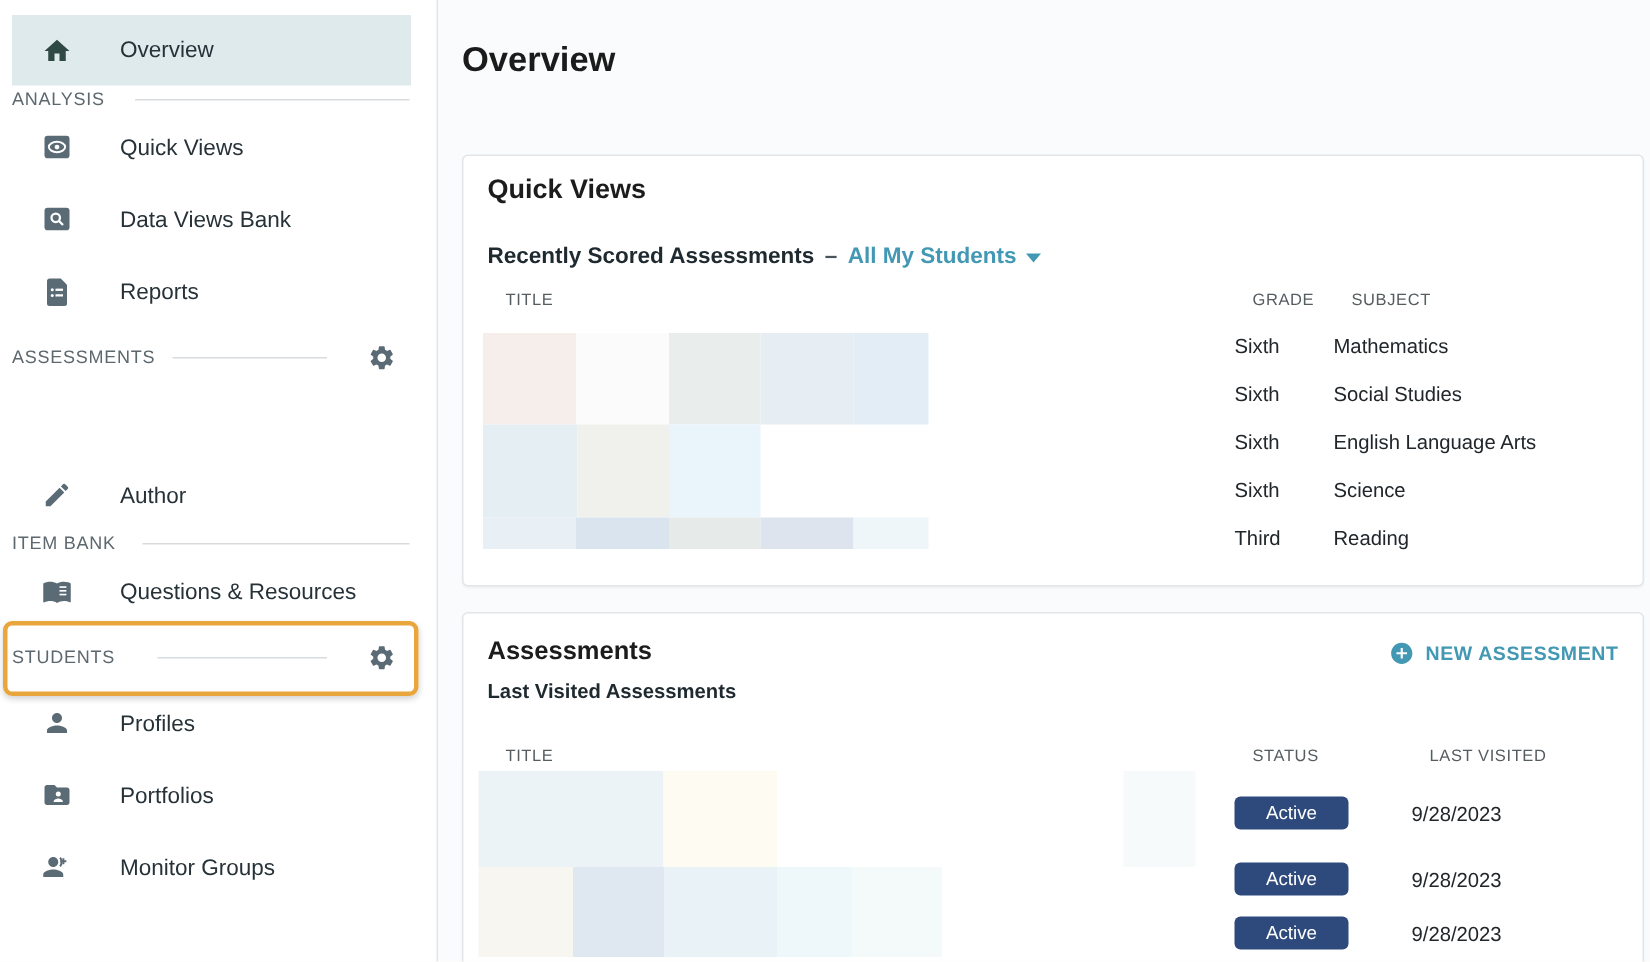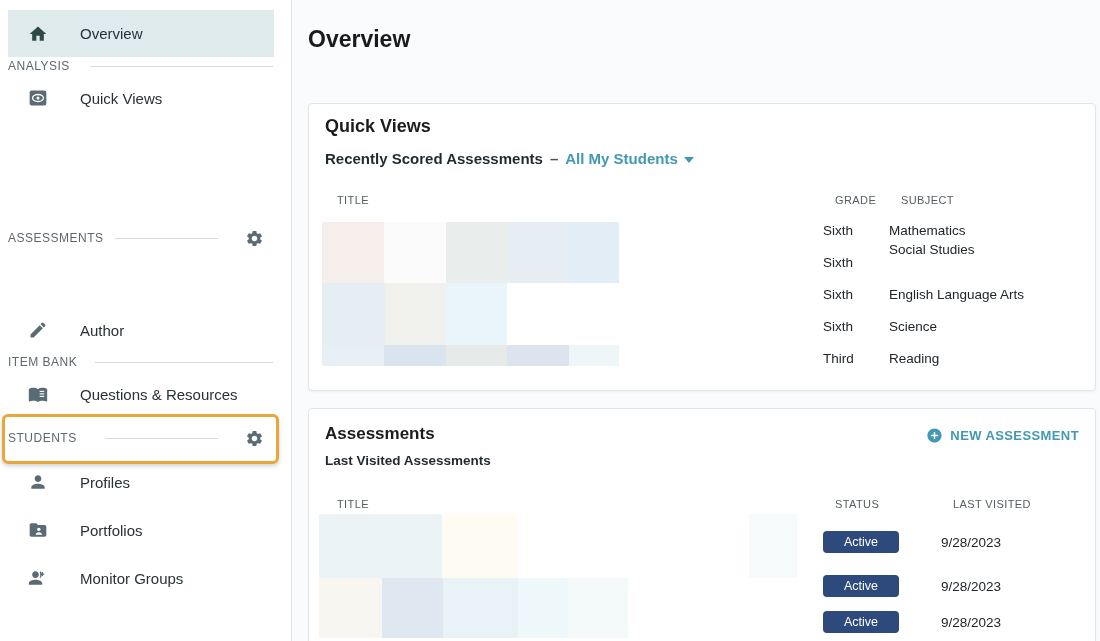--- a/index.html
+++ b/index.html
@@ -34,21 +34,21 @@
   .main { position:absolute; left:292px; top:0; width:808px; height:641px; background:#fafbfc; }
   .page-title { position:absolute; left:16px; top:26px; font-size:23px; font-weight:700; color:#1b1b1b; }
   .page-sub { position:absolute; left:16px; top:69px; font-size:14px; color:#2b2f31; }
 
   .card { position:absolute; left:16px; width:788px; background:#fff;
           border:1px solid #e3e6e8; border-radius:4px; box-shadow:0 1px 2px rgba(0,0,0,.05); }
   #qv-card { top:103px; height:288px; }
   #as-card { top:408px; height:254px; }
 
   .card-title { position:absolute; left:16px; top:12px; font-size:18px; font-weight:700; color:#1c1c1c; }
-  .card-subrow { position:absolute; left:16px; top:46px; display:flex; align-items:center; gap:7px; }
+  .card-subrow { position:absolute; left:16px; top:58px; display:flex; align-items:center; gap:7px; }
   .card-sub { font-size:15px; font-weight:700; color:#1f2a30; }
   .sub-dash { font-size:15px; font-weight:700; color:#49535a; }
   .filter-link { display:flex; align-items:center; gap:6px; cursor:pointer; }
   .filter-link .ftxt { font-size:15px; font-weight:700; color:var(--accent-teal); }
   .caret { width:0; height:0; border-left:5px solid transparent; border-right:5px solid transparent;
            border-top:6px solid var(--accent-teal); margin-top:2px; }
 
   .col-h { position:absolute; font-size:11px; color:#565d61; letter-spacing:.4px;margin-left:12px; }
   .cell { position:absolute; font-size:13.5px; color:#20262a; }
 
@@ -88,21 +88,43 @@
     <span class="ic">
       <svg width="20" height="20" viewBox="0 0 24 24">
         <rect x="2" y="3" width="20" height="18" rx="2.5" fill="var(--icon-slate)"></rect>
         <ellipse cx="12" cy="12" rx="6.5" ry="4.2" fill="none" stroke="#fff" stroke-width="1.6"></ellipse>
         <circle cx="12" cy="12" r="1.9" fill="#fff"></circle>
       </svg>
     </span>
     <span class="lbl">Quick Views</span>
   </div>
 
-
+  <div class="side-item" style="top:122px;">
+    <span class="ic">
+      <svg width="20" height="20" viewBox="0 0 24 24">
+        <rect x="2" y="3" width="20" height="18" rx="2.5" fill="var(--icon-slate)"></rect>
+        <circle cx="11" cy="11" r="3.4" fill="none" stroke="#fff" stroke-width="1.8"></circle>
+        <line x1="13.6" y1="13.6" x2="16.8" y2="16.8" stroke="#fff" stroke-width="1.8"></line>
+      </svg>
+    </span>
+    <span class="lbl">Data Views Bank</span>
+  </div>
+
+  <div class="side-item" style="top:170px;">
+    <span class="ic">
+      <svg width="20" height="20" viewBox="0 0 24 24">
+        <path fill="var(--icon-slate)" d="M4 4c0-1.1.9-2 2-2h9l5 5v15a2 2 0 0 1-2 2H6a2 2 0 0 1-2-2V4z"></path>
+        <circle cx="8.2" cy="11" r="1.2" fill="#fff"></circle>
+          <circle cx="8.2" cy="15.5" r="1.2" fill="#fff"></circle>
+        <rect x="10.8" y="10.1" width="6" height="1.8" fill="#fff"></rect>
+        <rect x="10.8" y="14.6" width="6" height="1.8" fill="#fff"></rect>
+      </svg>
+    </span>
+    <span class="lbl">Reports</span>
+  </div>
 
   <div class="side-header" style="top:218px; height:40px;">
     <span class="hlbl">ASSESSMENTS</span>
     <div class="hline" style="left:115px; width:103px;"></div>
     <span class="gear">
       <svg width="19" height="19" viewBox="0 0 24 24">
           <path fill="var(--icon-slate)" d="M19.14 12.94c.04-.3.06-.61.06-.94 0-.32-.02-.64-.07-.94l2.03-1.58a.49.49 0 0 0 .12-.61l-1.92-3.32a.488.488 0 0 0-.59-.22l-2.39.96c-.5-.38-1.03-.7-1.62-.94l-.36-2.54a.484.484 0 0 0-.48-.41h-3.84c-.24 0-.43.17-.47.41l-.36 2.54c-.59.24-1.13.57-1.62.94l-2.39-.96c-.22-.08-.47 0-.59.22L2.74 8.87c-.12.21-.08.47.12.61l2.03 1.58c-.05.3-.09.63-.09.94s.02.64.07.94l-2.03 1.58a.49.49 0 0 0-.12.61l1.92 3.32c.12.22.37.29.59.22l2.39-.96c.5.38 1.03.7 1.62.94l.36 2.54c.05.24.24.41.48.41h3.84c.24 0 .44-.17.47-.41l.36-2.54c.59-.24 1.13-.56 1.62-.94l2.39.96c.22.08.47 0 .59-.22l1.92-3.32a.49.49 0 0 0-.12-.61l-2.01-1.58zM12 15.6c-1.98 0-3.6-1.62-3.6-3.6s1.62-3.6 3.6-3.6 3.6 1.62 3.6 3.6-1.62 3.6-3.6 3.6z"></path>
         </svg>
     </span>
   </div>
@@ -208,21 +230,21 @@
         <div class="blk" style="left: 0px; top: 123px; width: 62px; height: 21px; background: rgb(232, 240, 245);"></div>
         <div class="blk" style="left: 62px; top: 123px; width: 62px; height: 21px; background: rgb(218, 228, 239);"></div>
         <div class="blk" style="left: 124px; top: 123px; width: 61px; height: 21px; background: rgb(230, 235, 233);"></div>
         <div class="blk" style="left: 185px; top: 123px; width: 62px; height: 21px; background: rgb(221, 228, 238);"></div>
         <div class="blk" style="left: 247px; top: 123px; width: 50px; height: 21px; background: rgb(238, 246, 249);"></div>
       </div>
 
     <div class="cell" style="left:514px; top:119px; width:66px;">Sixth</div>
     <div class="cell" style="left:580px; top:119px;">Mathematics</div>
     <div class="cell" style="left:514px; top:151px; width:66px;">Sixth</div>
-    <div class="cell" style="left:580px; top:138px;">Social Studies</div>
+    <div class="cell" style="left:580px; top:151px;">Social Studies</div>
     <div class="cell" style="left:514px; top:183px; width:66px;">Sixth</div>
     <div class="cell" style="left:580px; top:183px;">English Language Arts</div>
     <div class="cell" style="left:514px; top:215px; width:66px;">Sixth</div>
     <div class="cell" style="left:580px; top:215px;">Science</div>
     <div class="cell" style="left:514px; top:247px; width:66px;">Third</div>
     <div class="cell" style="left:580px; top:247px;">Reading</div>
   </div>
 
   <div class="card" id="as-card">
     <div class="card-title" style="top:15px; font-size:17px;">Assessments</div>

